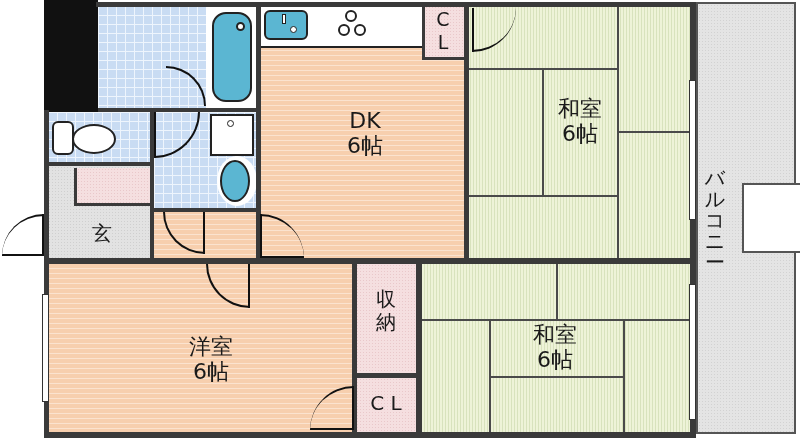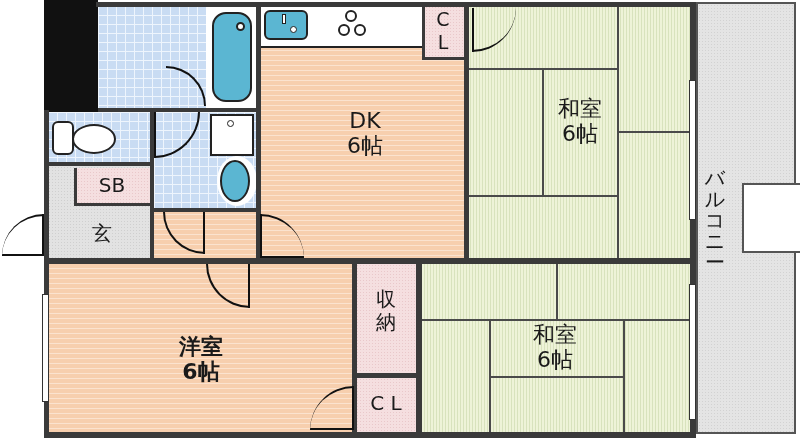--- a/index.html
+++ b/index.html
@@ -44,21 +44,20 @@
   <div class="abs" style="left:72px;top:124px;width:44px;height:30px;background:#fff;border:2px solid #222;border-radius:50%;"></div>
 
   <div class="abs tile" style="left:154px;top:112px;width:104px;height:98px;"></div>
   <div class="abs" style="left:210px;top:114px;width:44px;height:42px;background:#fff;border:2px solid #222;"></div>
   <div class="abs" style="left:227px;top:120px;width:7px;height:7px;border:1.5px solid #222;border-radius:50%;background:#fff;"></div>
   <div class="abs" style="left:217px;top:156px;width:40px;height:50px;background:#fff;border-radius:50%;"></div>
   <div class="abs" style="left:220px;top:160px;width:30px;height:42px;background:#5bb6d2;border:2px solid #222;border-radius:50%;"></div>
 
   <div class="abs genkan" style="left:48px;top:166px;width:104px;height:92px;"></div>
   <div class="abs pinkstore" style="left:74px;top:168px;width:76px;height:38px;border:3px solid #3a3a3a;border-top:none;border-right:none;"></div>
-  <div class="label lbl-small" style="left:74px;top:174px;width:76px;">SB</div>
   <div class="label lbl-small" style="left:74px;top:222px;width:56px;">玄</div>
 
   <div class="abs wood" style="left:154px;top:210px;width:104px;height:48px;"></div>
 
   <div class="abs wood" style="left:260px;top:6px;width:206px;height:252px;"></div>
   <div class="abs" style="left:260px;top:6px;width:170px;height:42px;background:#fff;border-bottom:2px solid #222;"></div>
   <div class="abs" style="left:264px;top:10px;width:44px;height:30px;background:#5bb6d2;border:2px solid #222;border-radius:6px;"></div>
   <div class="abs" style="left:282px;top:14px;width:4px;height:10px;background:#fff;border:1.5px solid #222;"></div>
   <div class="abs" style="left:290px;top:26px;width:7px;height:7px;border:1.5px solid #222;border-radius:50%;background:#fff;"></div>
   <div class="abs" style="left:345px;top:10px;width:12px;height:12px;border:2px solid #222;border-radius:50%;background:#fff;"></div>
@@ -75,21 +74,21 @@
   <div class="tmline" style="left:468px;top:68px;width:150px;height:2px;"></div>
   <div class="tmline" style="left:617px;top:6px;width:2px;height:126px;"></div>
   <div class="tmline" style="left:617px;top:131px;width:73px;height:2px;"></div>
   <div class="tmline" style="left:542px;top:68px;width:2px;height:128px;"></div>
   <div class="tmline" style="left:468px;top:195px;width:150px;height:2px;"></div>
   <div class="tmline" style="left:617px;top:131px;width:2px;height:127px;"></div>
   <div class="label lbl-room" style="left:540px;top:96px;width:80px;">和室
 6帖</div>
 
   <div class="abs wood" style="left:48px;top:264px;width:304px;height:170px;"></div>
-  <div class="label lbl-room" style="left:146px;top:334px;width:110px;font-weight:bold;">洋室
+  <div class="label lbl-room" style="left:156px;top:334px;width:110px;">洋室
 6帖</div>
 
   <div class="abs pinkstore" style="left:356px;top:264px;width:60px;height:110px;"></div>
   <div class="label lbl-small" style="left:356px;top:288px;width:60px;">収
 納</div>
 
   <div class="abs pinkstore" style="left:356px;top:378px;width:60px;height:56px;"></div>
   <div class="label lbl-small" style="left:356px;top:392px;width:60px;">C L</div>
 
   <div class="abs tatami" style="left:422px;top:264px;width:268px;height:170px;"></div>

